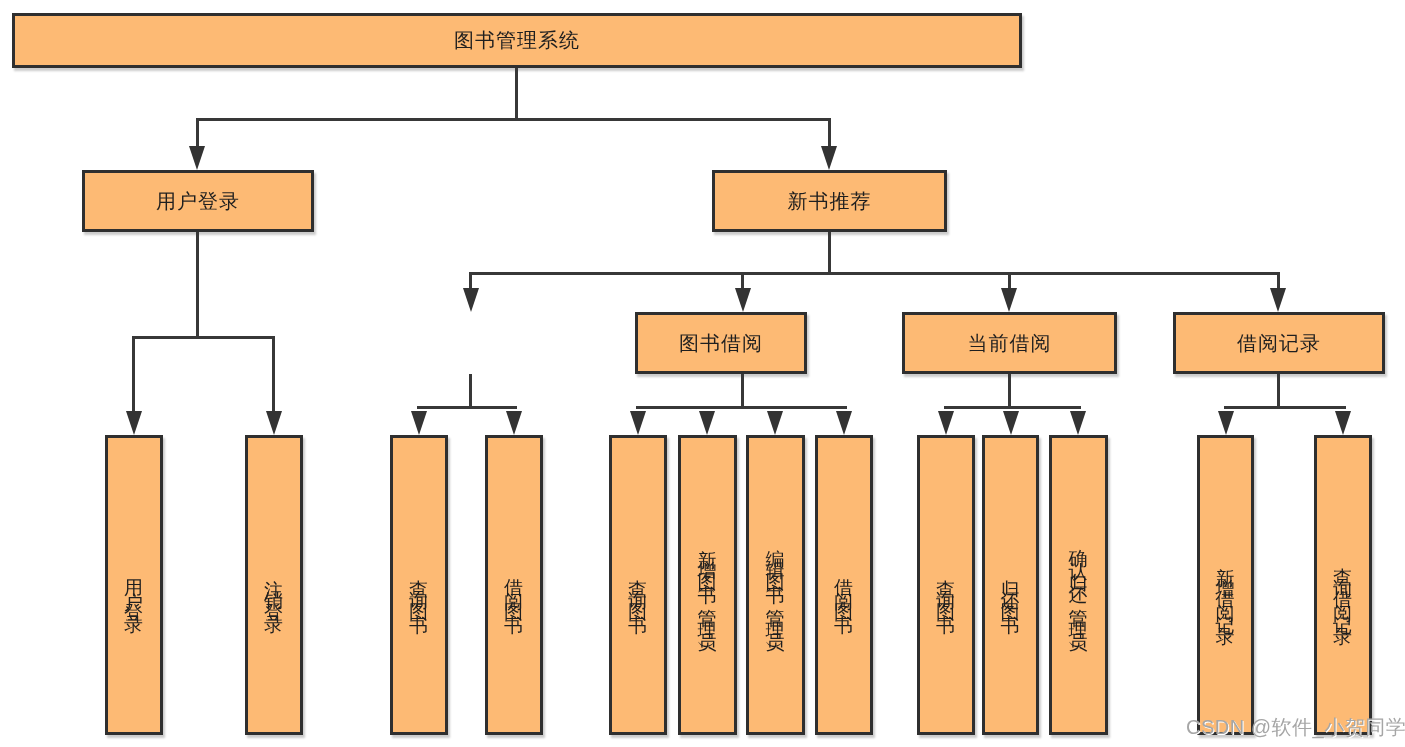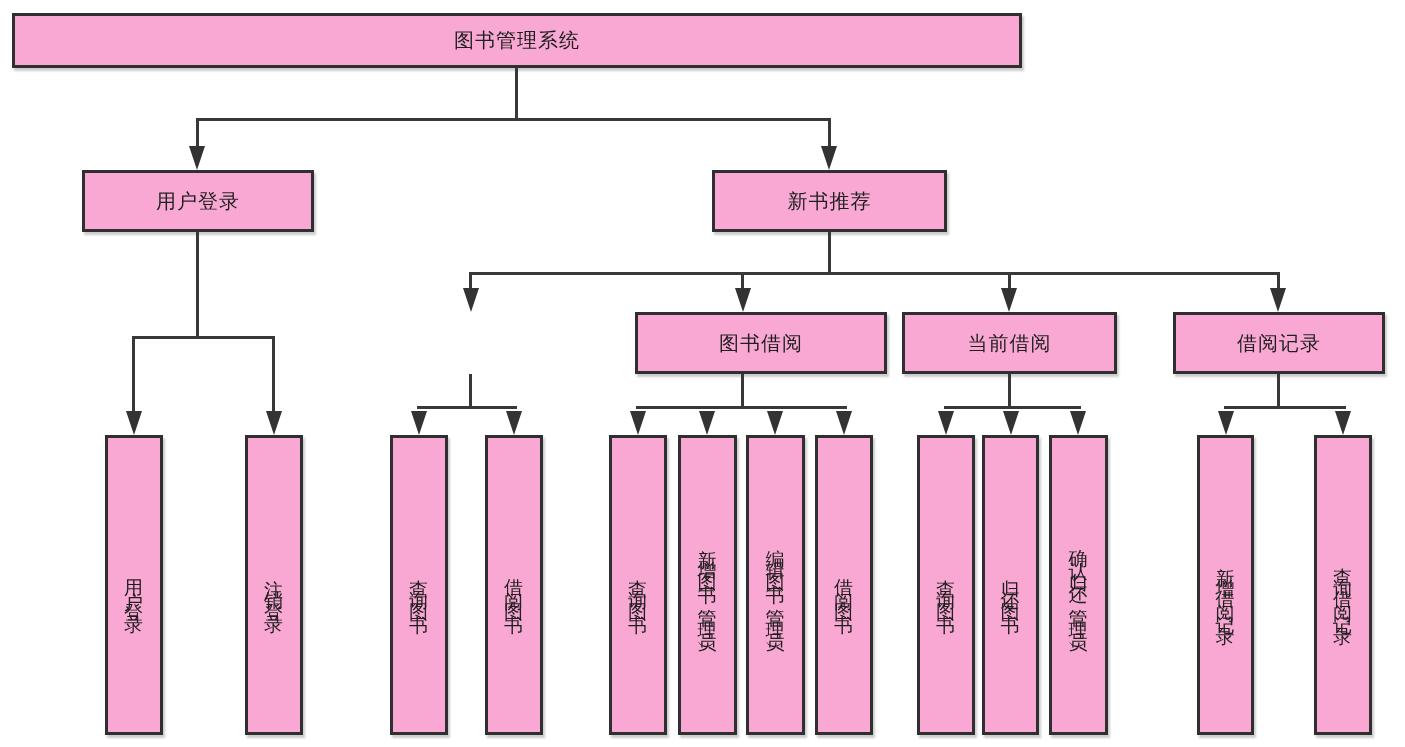--- a/index.html
+++ b/index.html
@@ -2,21 +2,21 @@
 <html><head>
 <meta charset="utf-8">
 <style>
   html,body{margin:0;padding:0;background:#fff;}
   .stage{
     position:relative;width:1405px;height:747px;background:#fff;
     font-family:"Liberation Sans",sans-serif;overflow:hidden;
   }
   .box{
     position:absolute;box-sizing:border-box;
-    border:3px solid #2f2f2f;background:#f9a8d4;color:#1f1f1f;
+    border:3px solid #2f2f2f;background:#fdba74;color:#1f1f1f;
     display:flex;align-items:center;justify-content:center;
     box-shadow:2px 3px 2px rgba(110,110,110,0.35);
     font-size:19px;letter-spacing:1px;text-align:center;
   }
   .hbox{font-size:20px;}
   .vbox{
     writing-mode:vertical-rl;
     font-size:19px;letter-spacing:12px;line-height:1;
     padding-top:6px;
   }
@@ -61,21 +61,21 @@
   <div class="line" style="left:469px;top:272px;width:811px;height:3px"></div>
   <div class="line" style="left:469px;top:275px;width:3px;height:15px"></div>
   <div class="line" style="left:741px;top:275px;width:3px;height:15px"></div>
   <div class="line" style="left:1008px;top:275px;width:3px;height:15px"></div>
   <div class="line" style="left:1277px;top:275px;width:3px;height:15px"></div>
   <div class="arrow" style="left:463px;top:288px"></div>
   <div class="arrow" style="left:735px;top:288px"></div>
   <div class="arrow" style="left:1001px;top:288px"></div>
   <div class="arrow" style="left:1270px;top:288px"></div>
 
-  <div class="box hbox" style="left:635px;top:312px;width:252px;height:62px">图书借阅</div>
+  <div class="box hbox" style="left:635px;top:312px;width:172px;height:62px">图书借阅</div>
   <div class="box hbox" style="left:1173px;top:312px;width:212px;height:62px">借阅记录</div>
   <div class="box hbox" style="left:902px;top:312px;width:215px;height:62px">当前借阅</div>
 
   <div class="line" style="left:469px;top:374px;width:3px;height:35px"></div>
   <div class="line" style="left:741px;top:374px;width:3px;height:35px"></div>
   <div class="line" style="left:1008px;top:374px;width:3px;height:35px"></div>
   <div class="line" style="left:1277px;top:374px;width:3px;height:35px"></div>
 
   <div class="line" style="left:417px;top:406px;width:100px;height:3px"></div>
   <div class="line" style="left:636px;top:406px;width:211px;height:3px"></div>
@@ -105,14 +105,15 @@
   <div class="box vbox" style="left:746px;top:435px;width:59px;height:300px">编辑图书（管理员）</div>
   <div class="box vbox" style="left:815px;top:435px;width:58px;height:300px">借阅图书</div>
 
   <div class="box vbox" style="left:917px;top:435px;width:58px;height:300px">查询图书</div>
   <div class="box vbox" style="left:982px;top:435px;width:57px;height:300px">归还图书</div>
   <div class="box vbox" style="left:1049px;top:435px;width:59px;height:300px">确认归还（管理员）</div>
 
   <div class="box vbox" style="left:1197px;top:435px;width:57px;height:300px">新增借阅记录</div>
   <div class="box vbox" style="left:1314px;top:435px;width:58px;height:300px">查询借阅记录</div>
 
+  <div class="watermark">CSDN @软件_小贺同学</div>
 
 </div>
 
 </body></html>

